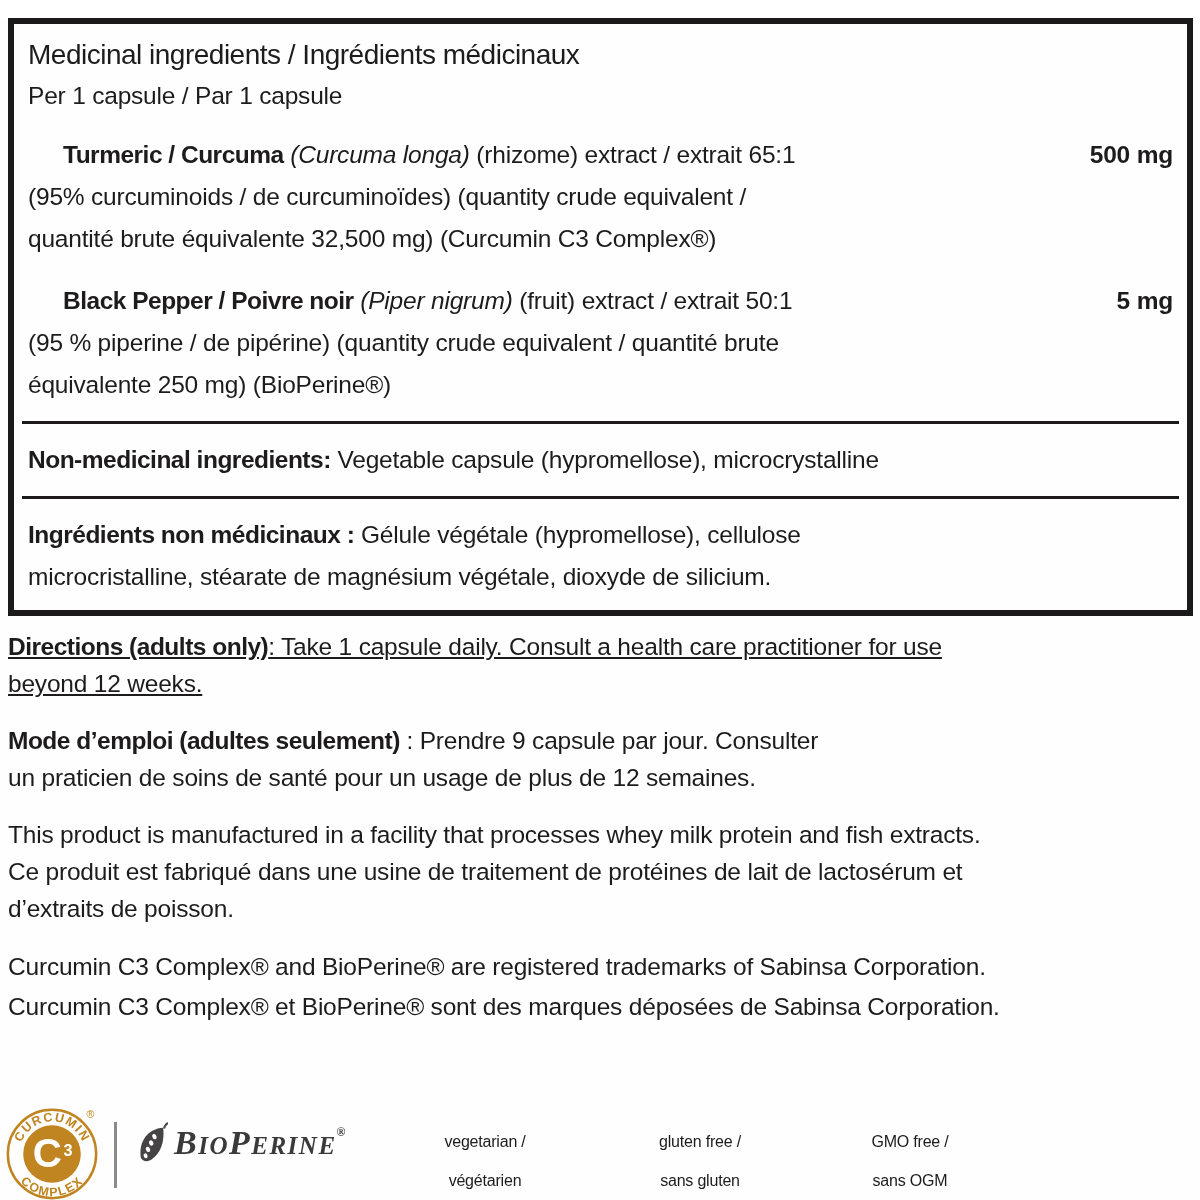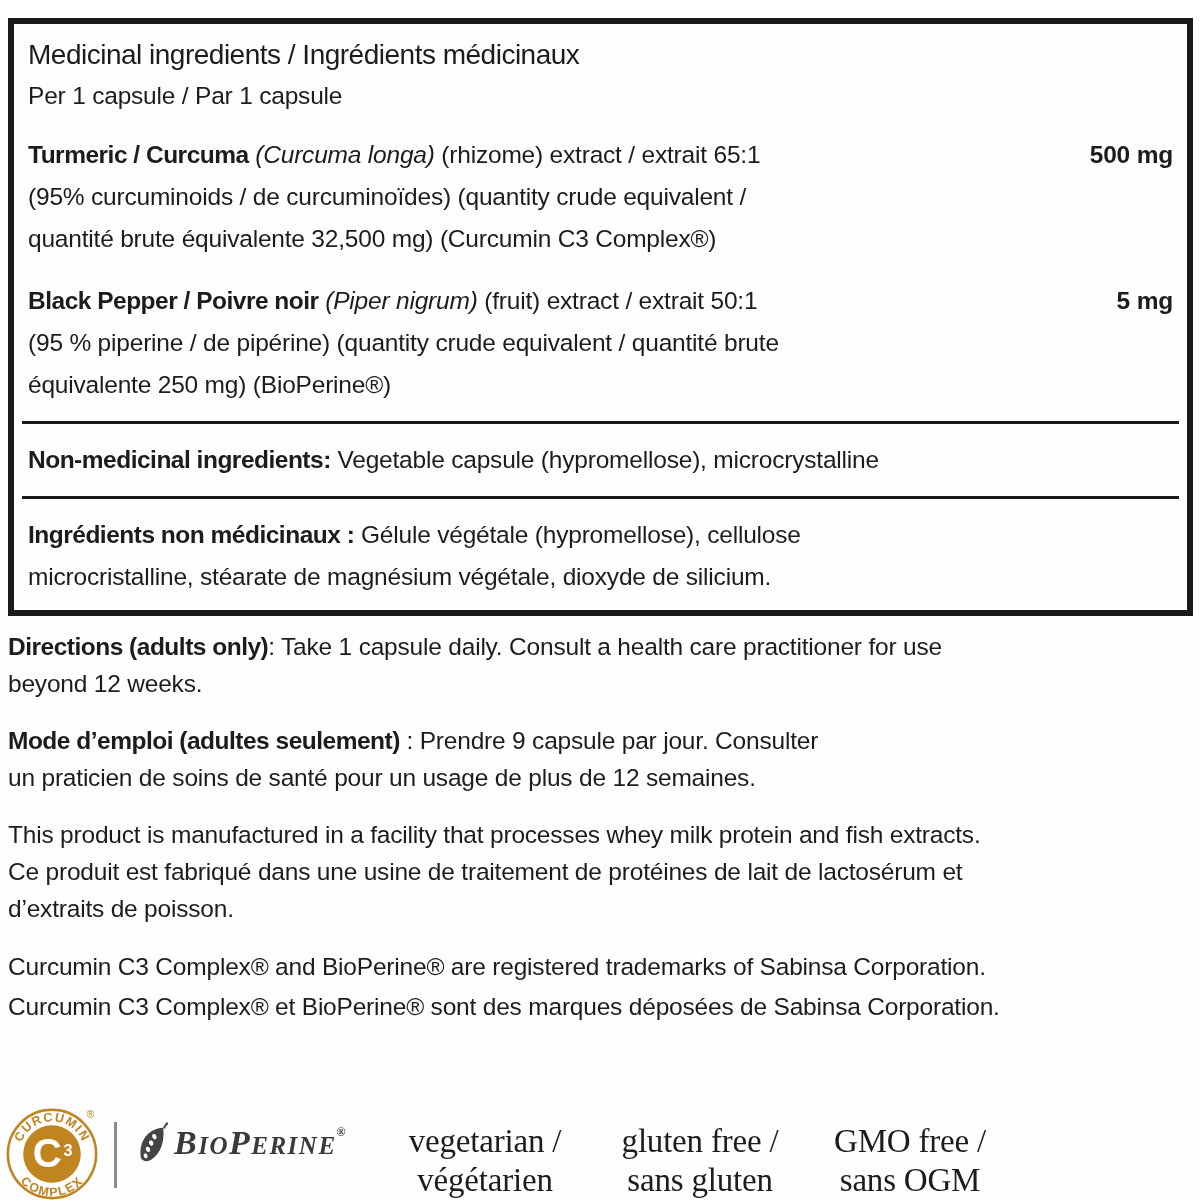--- a/index.html
+++ b/index.html
@@ -15,43 +15,43 @@
   .panel{
     margin:18px 7px 0 8px;
     border:6px solid #1b191a;
     padding:10px 14px 12px 14px;
     background:#fefefe;
   }
   .panel-title{font-size:28px;font-weight:400;line-height:42px;letter-spacing:-0.5px;white-space:nowrap;}
   .serving{font-size:24.5px;line-height:40px;letter-spacing:-0.2px;white-space:nowrap;}
   .ing{margin-top:18px;font-size:24.5px;line-height:42px;letter-spacing:-0.2px;}
   .ing.second{margin-top:20px;}
-  .ing-row1{display:flex;justify-content:space-between;align-items:flex-start;}
+  .ing-row1{display:flex;justify-content:space-between;align-items:flex-start;margin-left:35px;}
   .ing-left{white-space:nowrap;}
   .amt{font-weight:700;white-space:nowrap;padding-left:18px;}
   .bld{font-weight:700;letter-spacing:-0.5px;}
   .it{font-style:italic;}
   .line{white-space:nowrap;}
   .sep{height:3px;background:#1b191a;border:none;margin:15px -6px;}
 
   
   .para{margin:20px 8px 0 8px;font-size:24.5px;line-height:37px;letter-spacing:-0.2px;}
-  .para.first{margin-top:12px;}
+  .para.first{margin-top:12px;text-decoration:underline;}
   .para.tm{line-height:40px;}
 
   
   .footer{position:absolute;left:0;top:1084px;width:1200px;height:116px;}
   .c3-logo{position:absolute;left:4px;top:4px;}
   .v-divider{position:absolute;left:114px;top:20px;width:3px;height:66px;background:#8a8a8a;}
   .bioperine{position:absolute;left:136px;top:18px;display:flex;align-items:center;font-style:italic;}
   .bp-word{font-family:"Liberation Serif", serif;color:#3b3a3a;letter-spacing:1.5px;white-space:nowrap;margin-left:6px;}
   .bp-big{font-size:34px;font-weight:600;}
   .bp-small{font-size:25px;font-weight:600;}
   .bp-reg{font-size:12px;vertical-align:18px;font-weight:700;}
-  .badge{position:absolute;top:20px;width:220px;text-align:center;font-size:33px;line-height:39px;letter-spacing:-0.2px;font-family:Liberation Serif, serif;}
+  .badge{position:absolute;top:20px;width:220px;text-align:center;font-size:16px;line-height:39px;letter-spacing:-0.2px;}
   .badge.b0{left:375px;}
   .badge.b1{left:590px;}
   .badge.b2{left:800px;}
 </style>
 </head>
 <body>
 
 <div class="page">
 
   <div class="panel">

